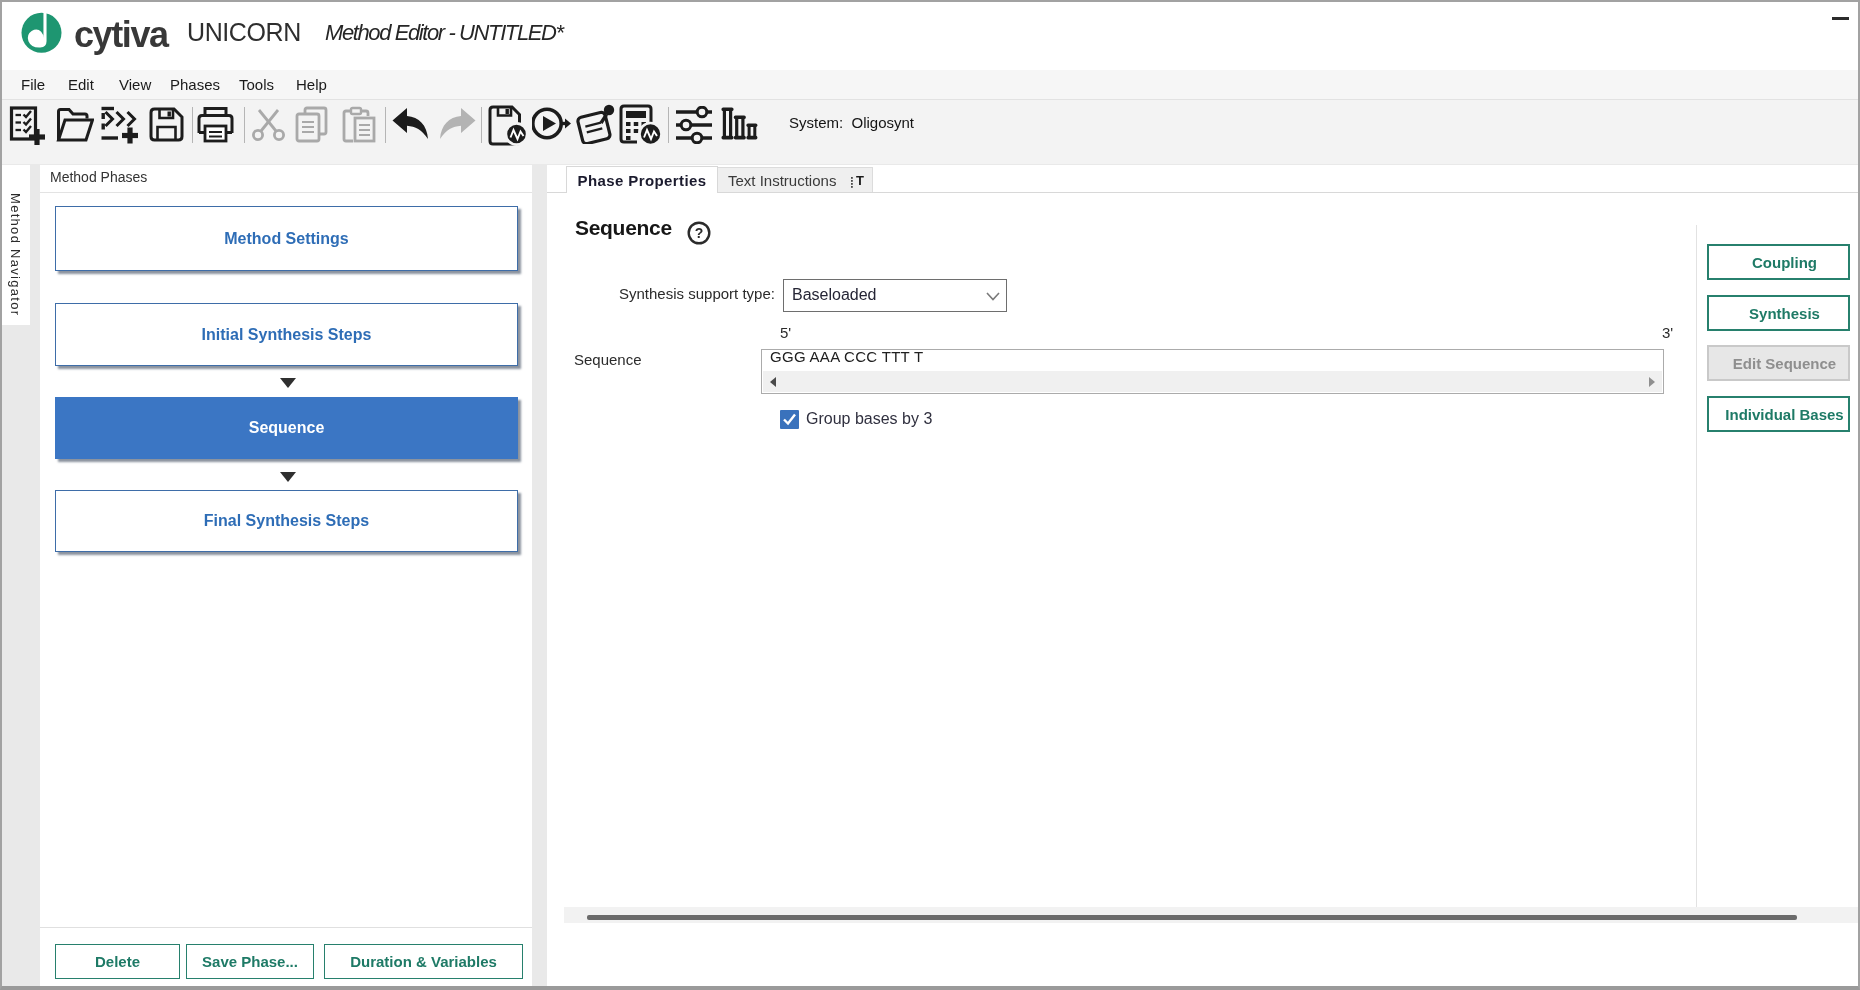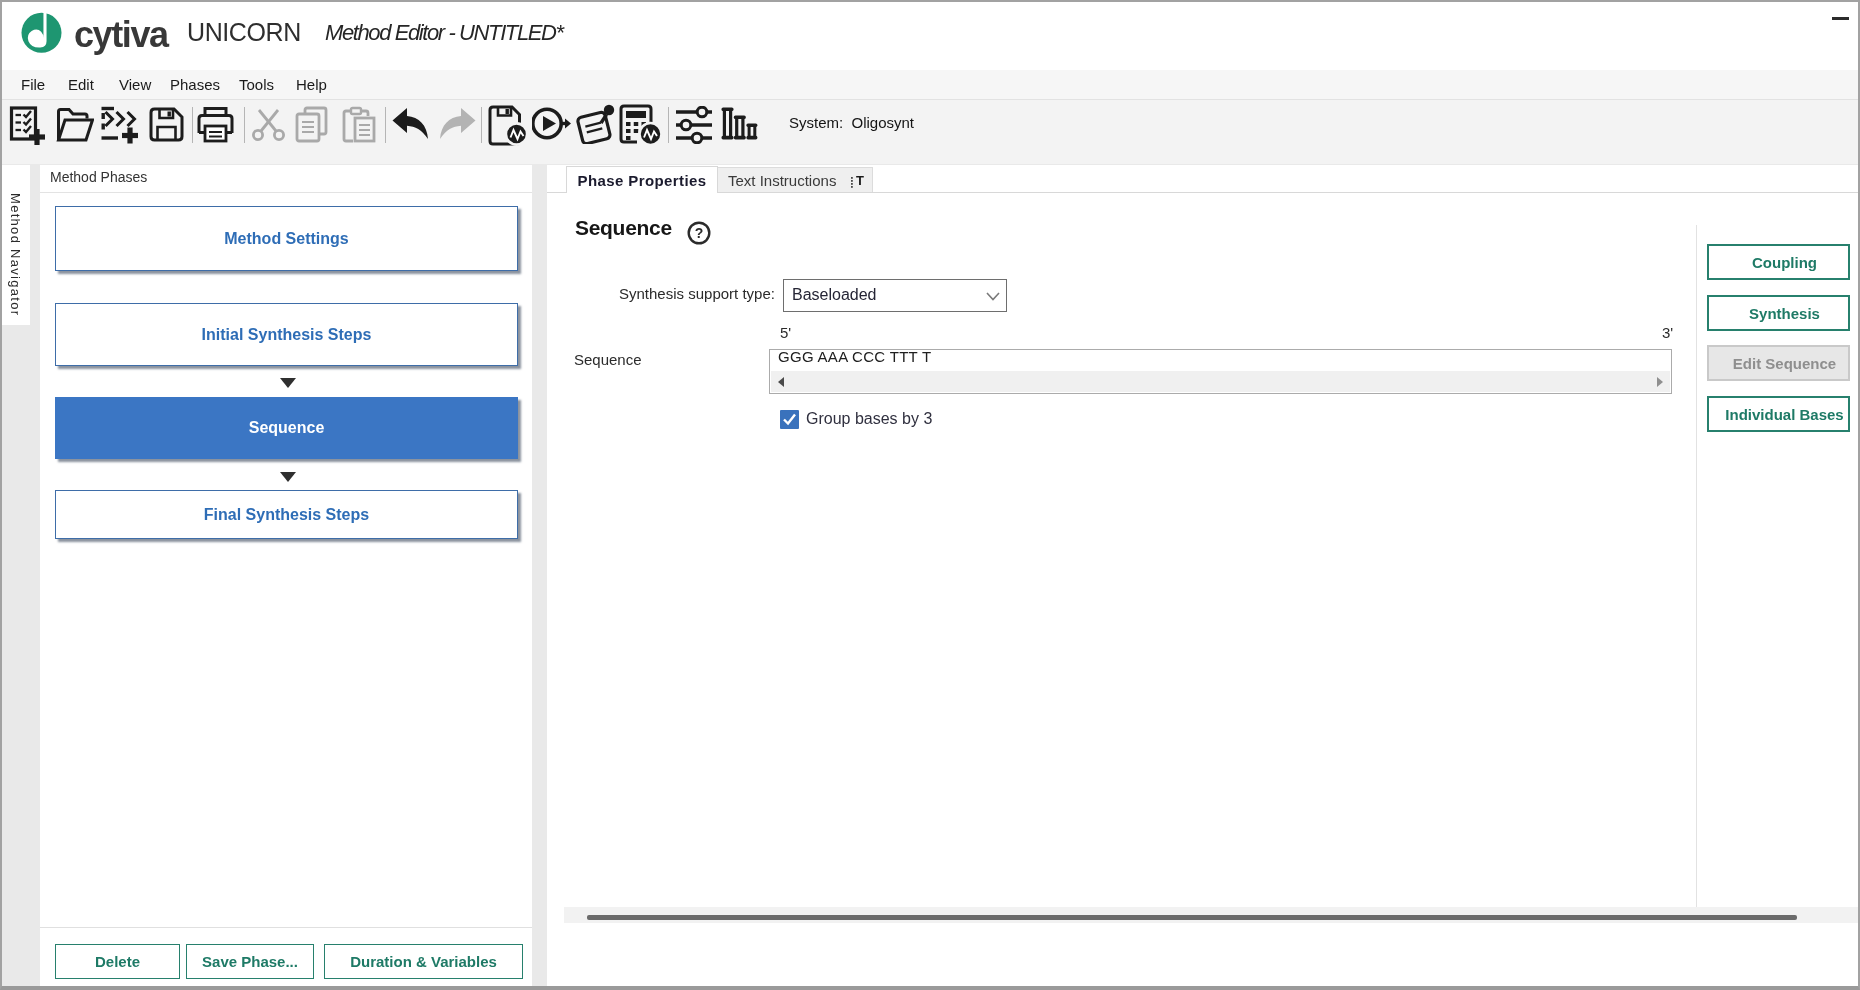--- a/index.html
+++ b/index.html
@@ -62,21 +62,21 @@
   #lab1{position:absolute;left:27px;top:120px;font-size:15px;color:#2b2b2b;margin-left:45px;}
   #lab2{position:absolute;left:27px;top:186px;font-size:15px;color:#2b2b2b;}
 
   #dropdown{position:absolute;left:236px;top:114px;width:224px;height:33px;background:#ffffff;
             border:1px solid #6e6e6e;box-sizing:border-box;}
   #dropdown .dtext{position:absolute;left:8px;top:6px;font-size:16px;color:#252535;}
 
   #fiveprime{position:absolute;left:233px;top:159px;font-size:15px;color:#2b2b2b;}
   #threeprime{position:absolute;left:1115px;top:159px;font-size:15px;color:#2b2b2b;}
 
-  #seqfield{position:absolute;left:222px;top:184px;width:903px;height:45px;background:#ffffff;
+  #seqfield{position:absolute;left:214px;top:184px;width:903px;height:45px;background:#ffffff;
             border:1px solid #ababab;box-sizing:border-box;}
   #seqtext{position:absolute;left:8px;top:-2px;font-size:15px;color:#202020;letter-spacing:0.3px;}
   #seqscroll{position:absolute;left:1px;bottom:1px;width:899px;height:21px;background:#f0f0f0;}
   .scrarrL{position:absolute;left:7px;top:6px;width:0;height:0;border-top:5px solid transparent;
            border-bottom:5px solid transparent;border-right:6px solid #4a4a4a;}
   .scrarrR{position:absolute;right:7px;top:6px;width:0;height:0;border-top:5px solid transparent;
            border-bottom:5px solid transparent;border-left:6px solid #8f8f8f;}
 
   #chkbox{position:absolute;left:233px;top:245px;width:19px;height:19px;background:#3a72bc;border-radius:1px;}
   #chklab{position:absolute;left:259px;top:245px;font-size:16px;color:#30303f;}
@@ -271,21 +271,21 @@
     </div>
 
   <div class="abs" id="leftpanel">
     <div id="lp-title">Method Phases</div>
     <div id="lp-hline"></div>
     <div class="phasebtn" style="top:41px;height:65px;">Method Settings</div>
     <div class="phasebtn" style="top:138px;">Initial Synthesis Steps</div>
     <div class="downarr" style="top:213px;"></div>
     <div class="phasebtn active" style="top:232px;height:62px;">Sequence</div>
     <div class="downarr" style="top:307px;"></div>
-    <div class="phasebtn" style="top:325px;height:49px;">Final Synthesis Steps</div>
+    <div class="phasebtn" style="top:325px;height:62px;">Final Synthesis Steps</div>
     <div id="lp-bline"></div>
     <div class="btmbtn" style="left:15px;width:125px;">Delete</div>
     <div class="btmbtn" style="left:146px;width:128px;">Save Phase...</div>
     <div class="btmbtn" style="left:284px;width:199px;">Duration &amp; Variables</div>
   </div>
 
   <div class="abs" id="mainpanel">
     <div id="tabline"></div>
     <div id="tab1">Phase Properties</div>
     <div id="tab2">

